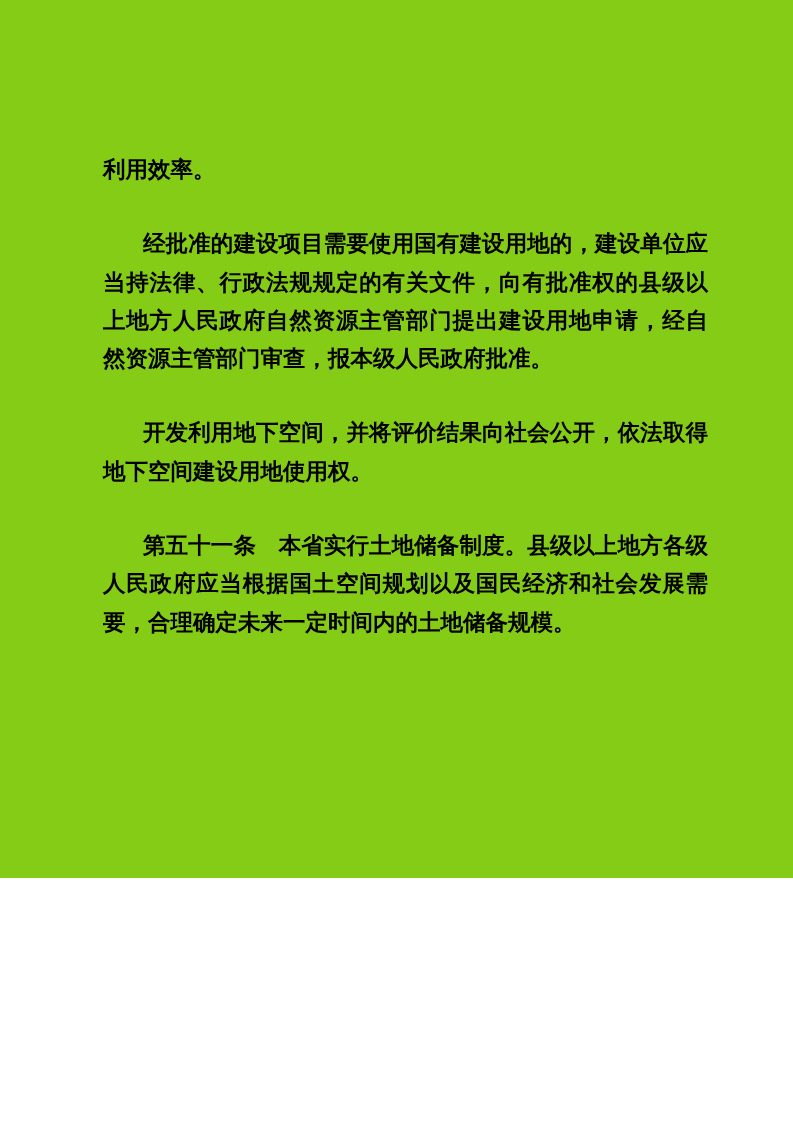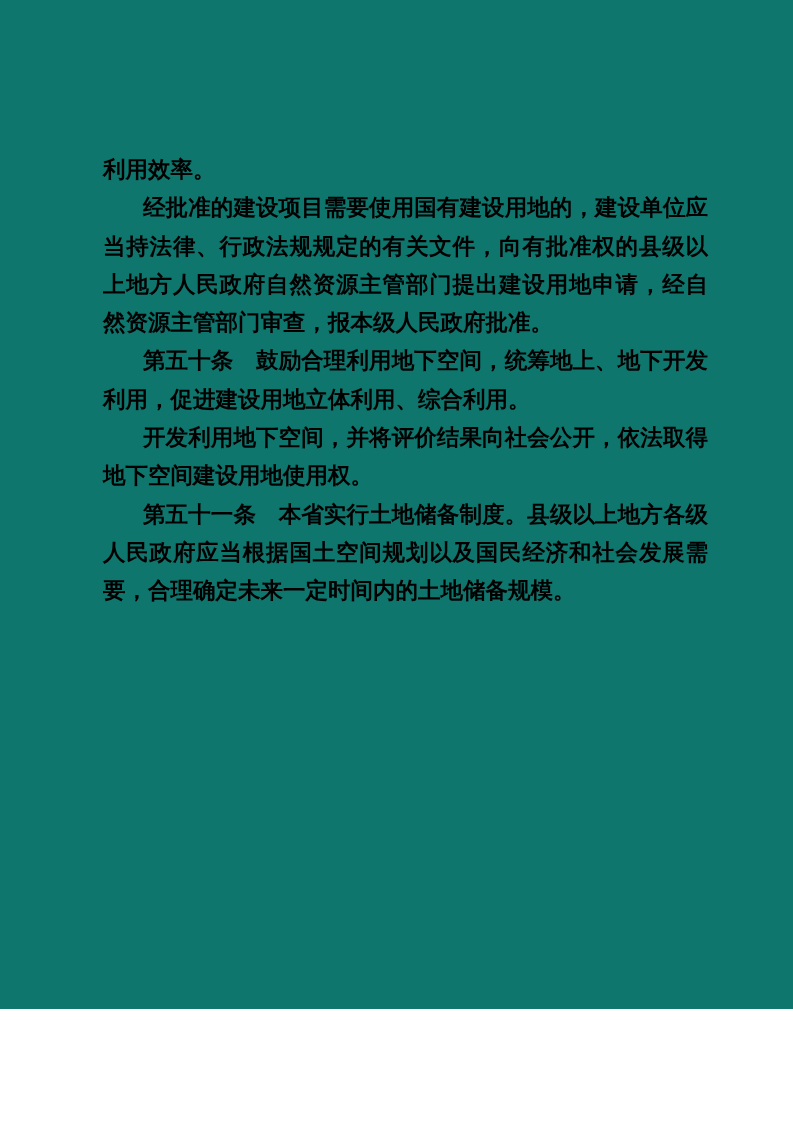--- a/index.html
+++ b/index.html
@@ -3,22 +3,22 @@
 <meta charset="utf-8">
 <style>
   html, body {
     margin: 0;
     padding: 0;
     background: #ffffff;
   }
   .page {
     position: relative;
     width: 793px;
-    height: 1009px;
-    background: #0f766e;
+    height: 878px;
+    background: #84cc16;
     overflow: hidden;
     font-family: "Liberation Sans", sans-serif;
     color: #000000;
   }
   .text-block {
     position: absolute;
     left: 103px;
     top: 151px;
     width: 605px;
     font-size: 22.5px;
@@ -29,37 +29,37 @@
     letter-spacing: 0;
     word-break: normal;
     hanging-punctuation: allow-end;
   }
   .para {
     margin: 0;
     padding: 0;
   }
   .para.indent {
     text-indent: 40px;
+    margin-top: 36px;
   }
   .page-number {
     position: absolute;
     top: 1012px;
     right: 104px;
     font-family: "Liberation Serif", serif;
     font-size: 20px;
     font-weight: 400;
     color: #1a1a1a;
     letter-spacing: 1px;
   }
 </style>
 </head>
 <body>
 
 <div class="page">
   <div class="text-block" id="text-block">
       <p class="para">利用效率。</p>
       <p class="para indent">经批准的建设项目需要使用国有建设用地的，建设单位应当持法律、行政法规规定的有关文件，向有批准权的县级以上地方人民政府自然资源主管部门提出建设用地申请，经自然资源主管部门审查，报本级人民政府批准。</p>
-      <p class="para indent"><span>第五十条</span>　鼓励合理利用地下空间，统筹地上、地下开发利用，促进建设用地立体利用、综合利用。</p>
       <p class="para indent">开发利用地下空间，并将评价结果向社会公开，依法取得地下空间建设用地使用权。</p>
       <p class="para indent"><span>第五十一条</span>　本省实行土地储备制度。县级以上地方各级人民政府应当根据国土空间规划以及国民经济和社会发展需要，合理确定未来一定时间内的土地储备规模。</p>
     </div>
   <div class="page-number">— 19 —</div>
 </div>
 
 </body></html>

